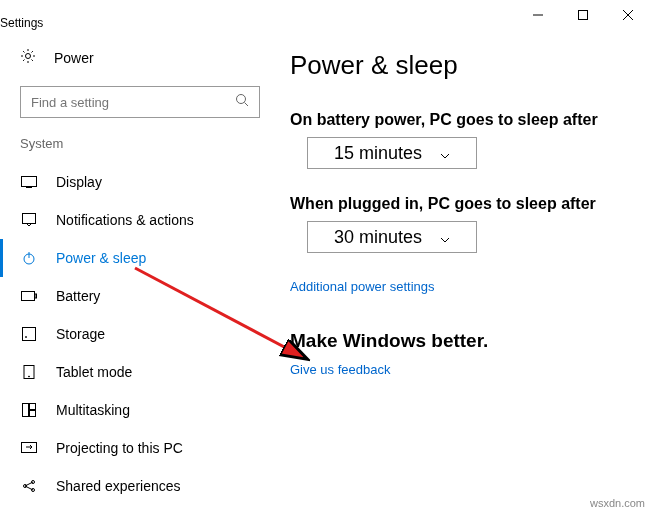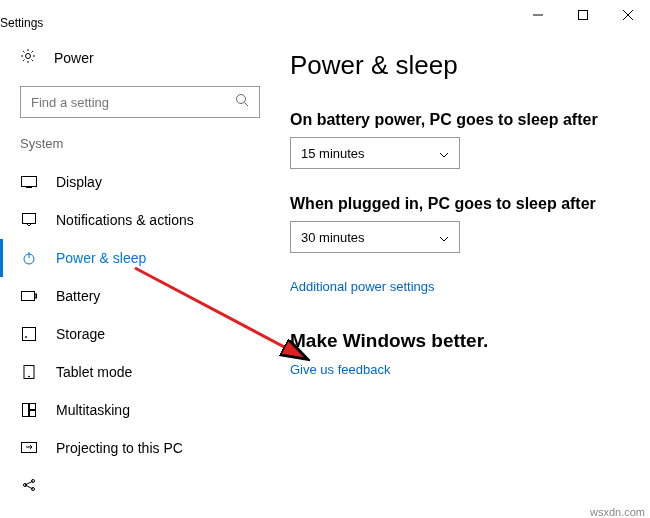--- a/index.html
+++ b/index.html
@@ -18,27 +18,27 @@
     .searchbox input { border: none; outline: none; flex: 1; font-size: 13px; color: #666; background: transparent; }
     .searchbox .icon { color: #666; }
     .group-label { padding: 0 20px 12px 20px; font-size: 13px; color: #666; }
     .nav-item { display: flex; align-items: center; padding: 11px 20px; font-size: 14px; color: #000; }
     .nav-item .icon { width: 18px; margin-right: 18px; display: flex; align-items: center; justify-content: center; }
     .nav-item.active { color: #0078d7; border-left: 3px solid #0078d7; padding-left: 17px; }
     .main { flex: 1; padding: 20px 30px 0 10px; overflow: hidden; }
     .page-title { font-size: 26px; font-weight: 300; margin-bottom: 30px; }
     .section-title { font-size: 19px; font-weight: 400; margin-bottom: 14px; }
     .field-label { font-size: 16px; margin-bottom: 8px; font-weight: bold; }
-    .select { width: 170px; height: 32px; border: 1px solid #999; display: flex; align-items: center; padding: 0 10px; font-size: 13px; justify-content: space-between; margin-bottom: 26px; }
+    .select { width: 170px; height: 32px; border: 1px solid #999; display: flex; align-items: center; padding: 0 26px; font-size: 18px; justify-content: space-between; margin-bottom: 26px; margin-left: 17px; }
     .related { margin-top: 20px; }
     .link { color: #0066cc; font-size: 13px; margin-top: 10px; }
     .better { margin-top: 36px; }
     .better-title { font-size: 19px; font-weight: 700; margin-bottom: 10px; }
     svg { stroke: currentColor; fill: none; stroke-width: 1; }
-    .watermark { position: absolute; bottom: 0; right: 5px; font-size: 11px; color: #888; }
+    .watermark { position: absolute; bottom: 9px; right: 5px; font-size: 11px; color: #888; }
     .arrow { position: absolute; left: 130px; top: 260px; pointer-events: none; }
   </style>
 </head>
 <body>
 
 <div class="titlebar">
   <span class="titlebar-text">Settings</span>
   <div class="winbtns">
     <div class="winbtn">
         <svg viewBox="0 0 10 10">
@@ -152,20 +152,21 @@
     </div>
     <div class="nav-item">
       <span class="icon">
           <svg width="14" height="14" viewBox="0 0 14 14">
             <path d="M3 7l8-4M3 7l8 4"></path>
             <circle cx="3" cy="7" r="1.5"></circle>
             <circle cx="11" cy="3" r="1.5"></circle>
             <circle cx="11" cy="11" r="1.5"></circle>
           </svg>
         </span>
+      <span>Shared experiences</span>
     </div>
   </div>
 
   <div class="main">
     <h1 class="page-title">Power &amp; sleep</h1>
 
     <div class="field-label">On battery power, PC goes to sleep after</div>
     <div class="select">
       <span>15 minutes</span>
       <span><svg width="10" height="6" viewBox="0 0 10 6">

